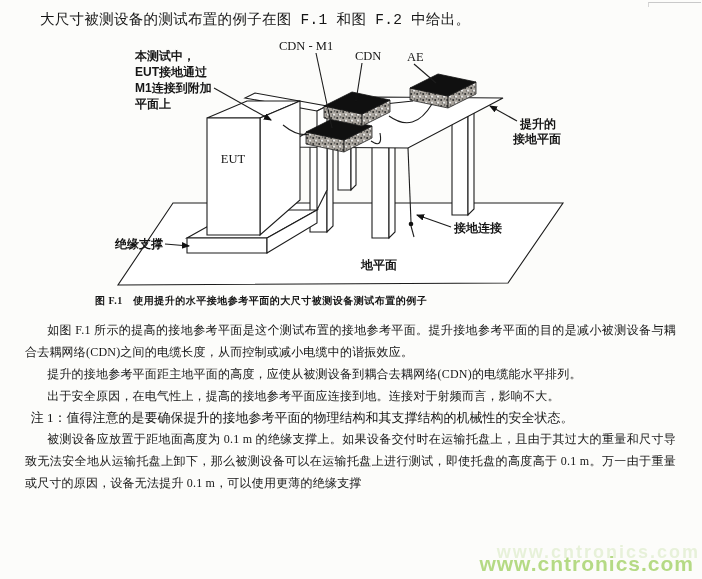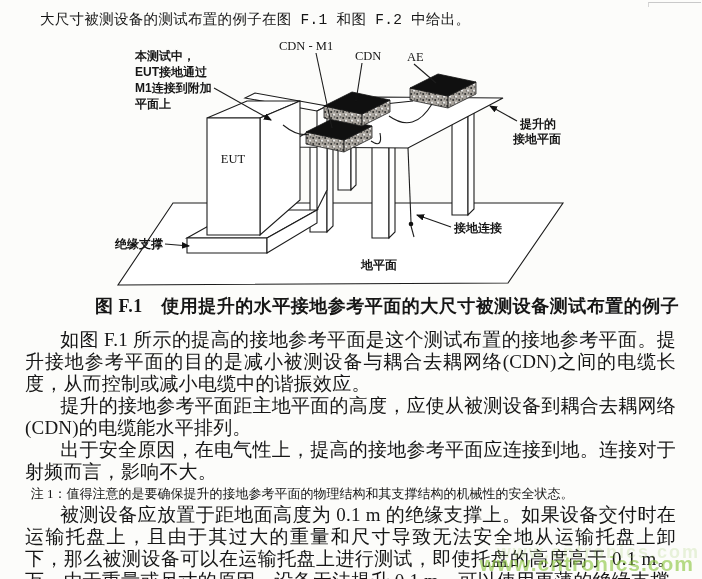--- a/index.html
+++ b/index.html
@@ -12,25 +12,25 @@
     position:absolute;top:2px;left:648px;width:52px;height:4px;
     border-top:1px solid #c9c9c9;border-left:1px solid #d6d6d6;
   }
   .intro{
     margin:10px 40px 0 40px;font-size:14.5px;line-height:20px;
     letter-spacing:.3px;
     font-family:Liberation Mono, monospace;
   }
   svg.diagram{display:block;margin-top:10px;width:702px;height:252px;}
   .caption{
-    margin:2px 0 0 95px;font-size:18px;font-weight:bold;letter-spacing:.5px;
+    margin:2px 0 0 95px;font-size:10px;font-weight:bold;letter-spacing:.5px;
   }
   .bodytext{margin:11px 26px 0 25px;}
   .bodytext p{
-    margin:0;font-size:19px;line-height:22px;text-align:justify;
+    margin:0;font-size:12px;line-height:22px;text-align:justify;
     text-indent:1.85em;letter-spacing:.2px;
   }
   .bodytext p.note{
     font-size:13px;line-height:21px;text-indent:.45em;letter-spacing:0;
   }
   .wm{
     position:absolute;right:8px;bottom:3px;
     font-family:"Liberation Sans","DejaVu Sans",sans-serif;
     font-size:21px;font-weight:bold;color:#8bc63e;opacity:.62;
     letter-spacing:1px;

